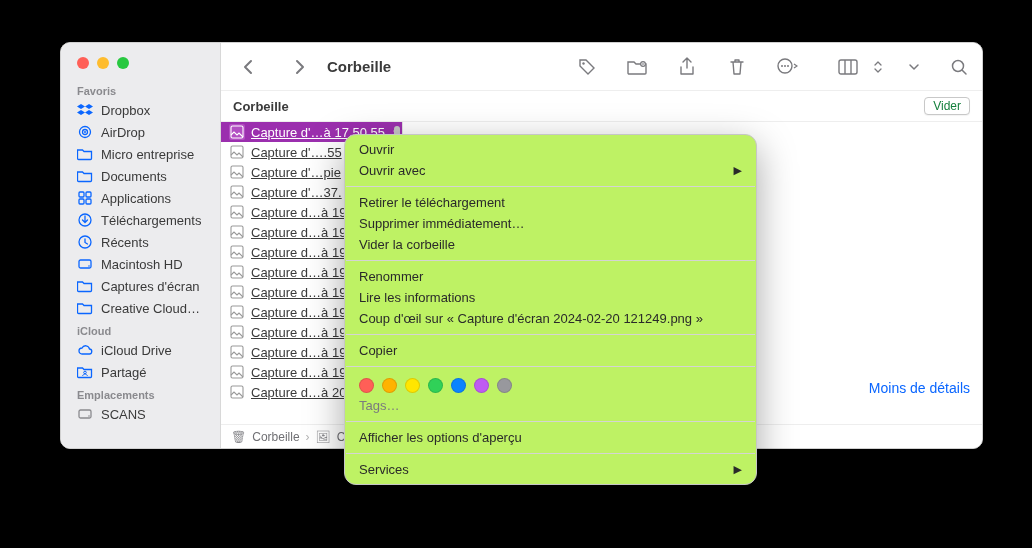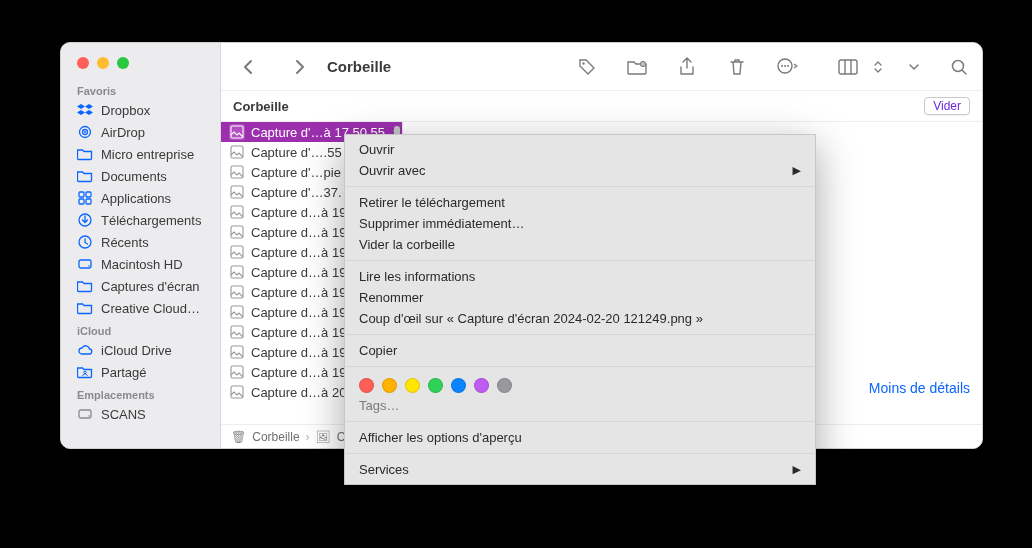--- a/index.html
+++ b/index.html
@@ -22,39 +22,39 @@
   
   .content { flex: 1; display: flex; flex-direction: column; background: #fff; }
   .toolbar { height: 48px; display: flex; align-items: center; padding: 0 12px; gap: 10px; border-bottom: 1px solid #eee; }
   .nav-arrows { display: flex; gap: 12px; color: #bfbfbf; font-size: 18px; padding-left: 4px; }
   .toolbar .title { font-weight: 600; font-size: 15px; color: #3a3a3a; margin-left: 6px; flex: 0 0 auto; }
   .toolbar .spacer { flex: 1; }
   .tool-ic { width: 22px; height: 22px; color: #7a7a7e; display: inline-flex; align-items: center; justify-content: center; }
   .tool-ic + .tool-ic { margin-left: 18px; }
   .subhead { display:flex; align-items:center; padding: 6px 12px 6px 12px; border-bottom: 1px solid #eee; }
   .subhead .label { font-weight:600; font-size:13px; color:#3a3a3a; }
-  .btn-empty { margin-left:auto; font-size:12px; padding:1px 8px; border:1px solid #c8c8c8; border-radius:4px; background:#fff; color:#6d28d9; box-shadow: 0 1px 1px rgba(0,0,0,0.05);}
+  .btn-empty { margin-left:auto; font-size:12px; padding:1px 8px; border:1px solid #c8c8c8; border-radius:4px; background:#fff; color:#15803d; box-shadow: 0 1px 1px rgba(0,0,0,0.05);}
   .file-area { flex:1; display:flex; overflow:hidden; }
   .file-col { width: 182px; border-right: 1px solid #e3e3e3; overflow:hidden; position:relative; }
   .file-row { display:flex; align-items:center; gap:6px; padding: 2px 6px 2px 8px; font-size:13px; color:#3a3a3a; white-space:nowrap; }
   .file-row .ficon { width:16px; height:16px; display:inline-flex; align-items:center; justify-content:center; color:#9a9a9a; flex-shrink:0;}
-  .file-row .fname { overflow:hidden; text-overflow:ellipsis; flex:1; }
+  .file-row .fname { overflow:hidden; text-overflow:ellipsis; flex:1;text-decoration:underline; }
   .file-row.selected { background:#9b2fae; color:#fff; }
   .file-row.selected .ficon { color:#fff; background:#b24fc2; border-radius:2px; }
   .file-row .chev { font-size:10px; color:#b5b5b5; }
   .file-row.selected .chev { color:#fff; }
   .scroll-ind { position:absolute; right:2px; top:4px; width:6px; height:48px; background:#c7c7c7; border-radius:3px; }
   .preview-col { flex:1; position:relative; }
   .details-link { position:absolute; right:12px; bottom:28px; font-size:14px; color:#0a66ff; cursor:default; }
   .pathbar { height:24px; border-top:1px solid #eee; display:flex; align-items:center; gap:6px; padding:0 10px; font-size:12px; color:#6f6f73; }
   .pathbar .sep { color:#b5b5b5; }
   
   .ctx {
-    position:absolute; left:344px; top:134px; width:472px;
-    background:#e5e5e5; border:1px solid #c6c6c6; border-radius:0;
+    position:absolute; left:344px; top:134px; width:413px;
+    background:#bef264; border:1px solid #c6c6c6; border-radius:12px;
     box-shadow: 0 12px 38px rgba(0,0,0,0.35);
     padding:4px 0; font-size:13px; color:#2a2a2a;
   }
   .ctx-item { display:flex; align-items:center; padding: 3px 14px; white-space:nowrap; }
   .ctx-item .arrow { margin-left:auto; font-size:11px; color:#2a2a2a; }
   .ctx-item.hl { background:#9b2fae; color:#fff; }
   .ctx-sep { height:1px; background:#d4d4d4; margin:5px 1px; }
   .ctx-tags { display:flex; gap:8px; padding:6px 14px 2px 14px; }
   .tag-dot { width:15px; height:15px; border-radius:50%; border:1px solid rgba(0,0,0,0.12); }
   svg { display:block; }
@@ -444,24 +444,24 @@
       <span>Retirer le téléchargement</span>
     </div>
     <div class="ctx-item">
       <span>Supprimer immédiatement…</span>
     </div>
     <div class="ctx-item">
       <span>Vider la corbeille</span>
     </div>
     <div class="ctx-sep"></div>
     <div class="ctx-item">
+      <span>Renommer</span>
+    </div>
+    <div class="ctx-item">
       <span>Lire les informations</span>
-    </div>
-    <div class="ctx-item">
-      <span>Renommer</span>
     </div>
     <div class="ctx-item">
       <span>Coup d'œil sur « Capture d'écran 2024-02-20 121249.png »</span>
     </div>
     <div class="ctx-sep"></div>
     <div class="ctx-item">
       <span>Copier</span>
     </div>
     <div class="ctx-sep"></div>
     <div class="ctx-tags">

